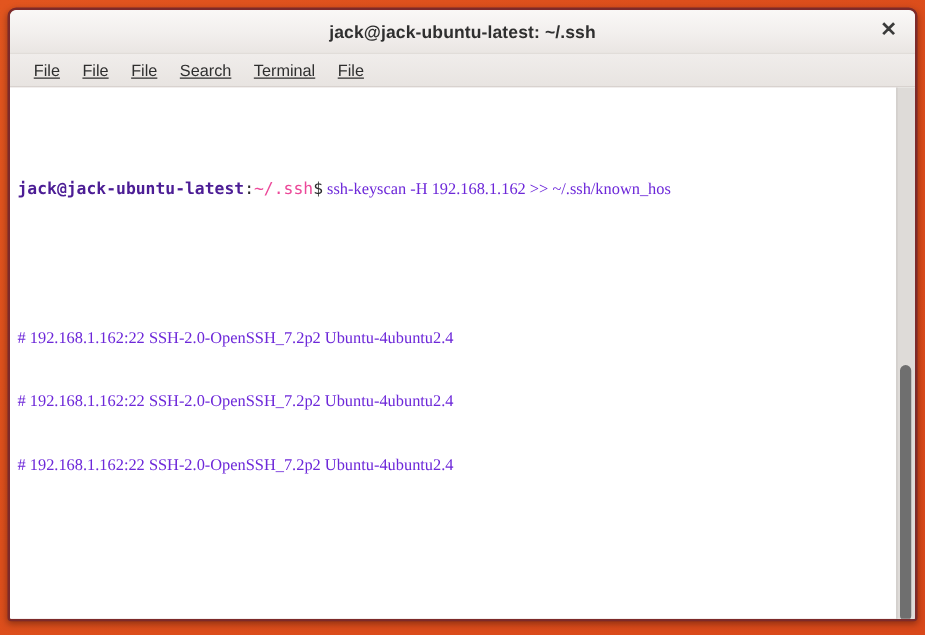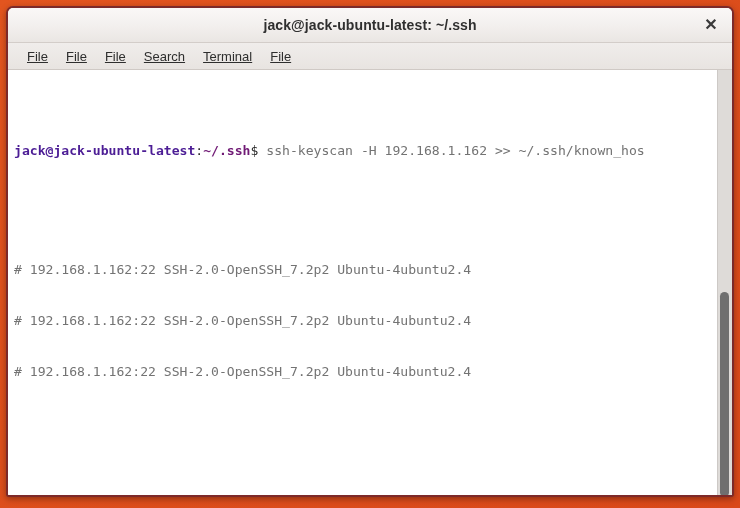--- a/index.html
+++ b/index.html
@@ -109,22 +109,22 @@
     white-space: pre;
     overflow: hidden;
     letter-spacing: 0px;
   }
   .term-line {
     white-space: pre;
     height: 17px;
   }
   .user-host { color: #4c1d95; font-weight: bold; }
   .punct     { color: #2b2b2b; }
-  .path      { color: #701a75; font-weight: bold; }
-  .plain     { color: #737373; }
+  .path      { color: #ec4899; font-weight: normal; }
+  .plain     { color: #6d28d9; font-family: Liberation Serif, serif; }
 
   
   #scrollbar {
     width: 14px;
     background: #dedbd8;
     border-left: 1px solid #cdc9c6;
     position: relative;
     flex: 0 0 auto;
   }
   #scrollbar-thumb {

